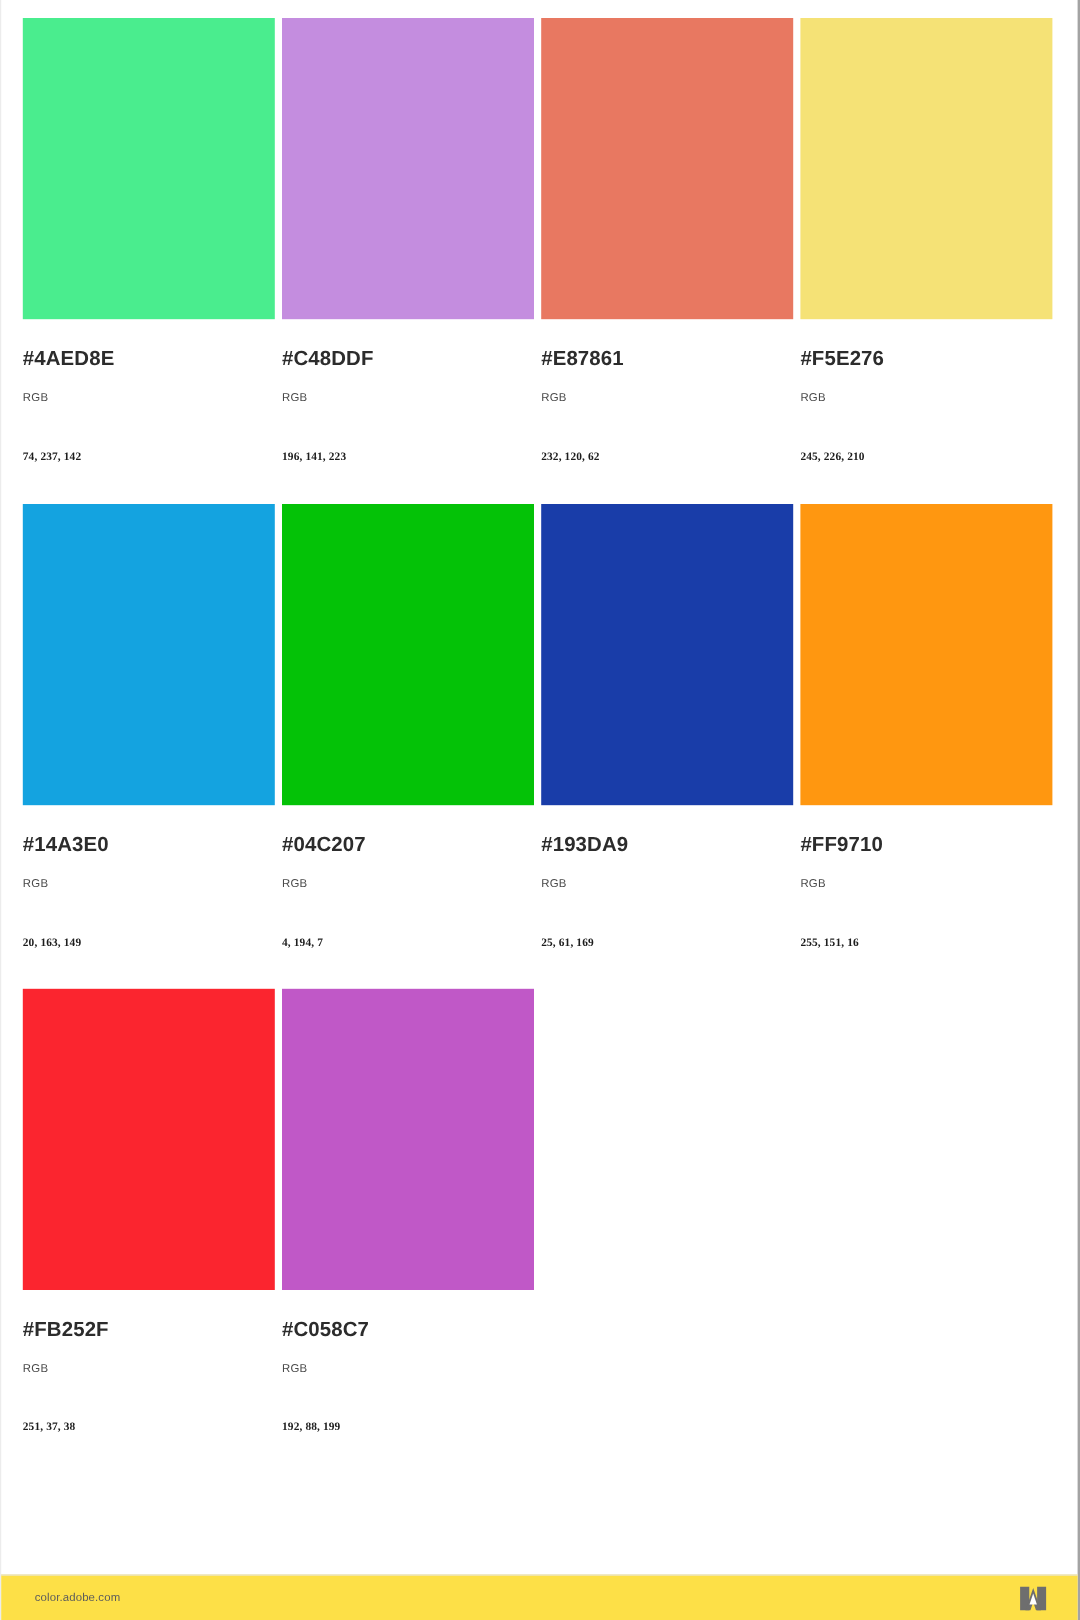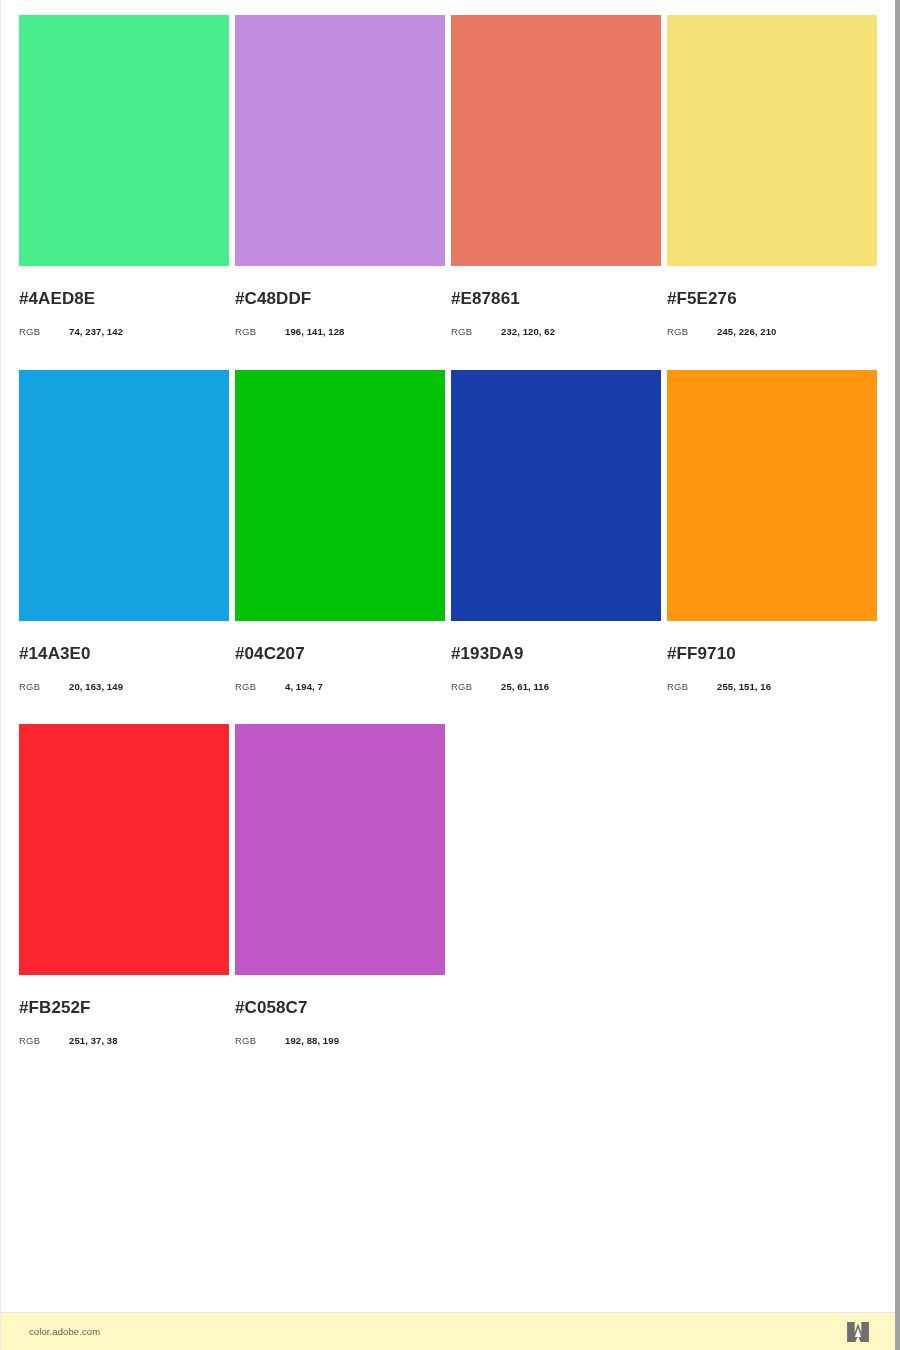--- a/index.html
+++ b/index.html
@@ -15,21 +15,21 @@
     position: relative;
   }
   .page {
     position: absolute;
     left: 0;
     top: 0;
     width: 900px;
     height: 1350px;
     background: #ffffff;
     border-left: 1px solid #ececec;
-    border-right: 5px solid #a3a3a3;
+    border-right: 2px solid #a3a3a3;
     box-sizing: border-box;
     display: flex;
     flex-direction: column;
   }
   .palette {
     flex: 1 1 auto;
     padding: 15px 18px 0 18px;
     box-sizing: border-box;
   }
   .swatch-row {
@@ -58,42 +58,44 @@
     font-size: 17px;
     font-weight: bold;
     color: #2c2c2c;
     letter-spacing: 0.1px;
     margin-top: 24px;
     line-height: 1;
   }
   .swatch-rgb-line {
     margin-top: 20px;
     display: flex;
-    align-items: center;
+    align-items: flex-start;
     line-height: 1;
     margin-bottom: 27px;
+    flex-direction: column;
   }
   .rgb-label {
     font-size: 9.5px;
     color: #4a4a4a;
     font-weight: normal;
     letter-spacing: 0.2px;
     width: 50px;
     flex: 0 0 50px;
   }
   .rgb-value {
     font-size: 9.5px;
     color: #1d1d1d;
     font-weight: bold;
     letter-spacing: 0.1px;
+    font-family: Liberation Serif, serif;
   }
   .footer {
     flex: 0 0 38px;
     height: 38px;
-    background: #fef9c3;
+    background: #fde047;
     border-top: 1px solid #e6e6e6;
     display: flex;
     align-items: center;
     justify-content: space-between;
     padding: 0 26px 0 28px;
     box-sizing: border-box;
   }
   .footer-url {
     font-size: 9.5px;
     color: #5c5c5c;
@@ -121,21 +123,21 @@
               <span class="rgb-value">74, 237, 142</span>
             </div>
           </div>
         </div>
         <div class="swatch-cell">
           <div class="swatch-chip" style="background: rgb(196, 141, 223);"></div>
           <div class="swatch-info">
             <div class="swatch-hex">#C48DDF</div>
             <div class="swatch-rgb-line">
               <span class="rgb-label">RGB</span>
-              <span class="rgb-value">196, 141, 128</span>
+              <span class="rgb-value">196, 141, 223</span>
             </div>
           </div>
         </div>
         <div class="swatch-cell">
           <div class="swatch-chip" style="background: rgb(232, 120, 97);"></div>
           <div class="swatch-info">
             <div class="swatch-hex">#E87861</div>
             <div class="swatch-rgb-line">
               <span class="rgb-label">RGB</span>
               <span class="rgb-value">232, 120, 62</span>
@@ -173,21 +175,21 @@
               <span class="rgb-value">4, 194, 7</span>
             </div>
           </div>
         </div>
         <div class="swatch-cell">
           <div class="swatch-chip" style="background: rgb(25, 61, 169);"></div>
           <div class="swatch-info">
             <div class="swatch-hex">#193DA9</div>
             <div class="swatch-rgb-line">
               <span class="rgb-label">RGB</span>
-              <span class="rgb-value">25, 61, 116</span>
+              <span class="rgb-value">25, 61, 169</span>
             </div>
           </div>
         </div>
         <div class="swatch-cell">
           <div class="swatch-chip" style="background: rgb(255, 151, 16);"></div>
           <div class="swatch-info">
             <div class="swatch-hex">#FF9710</div>
             <div class="swatch-rgb-line">
               <span class="rgb-label">RGB</span>
               <span class="rgb-value">255, 151, 16</span>

